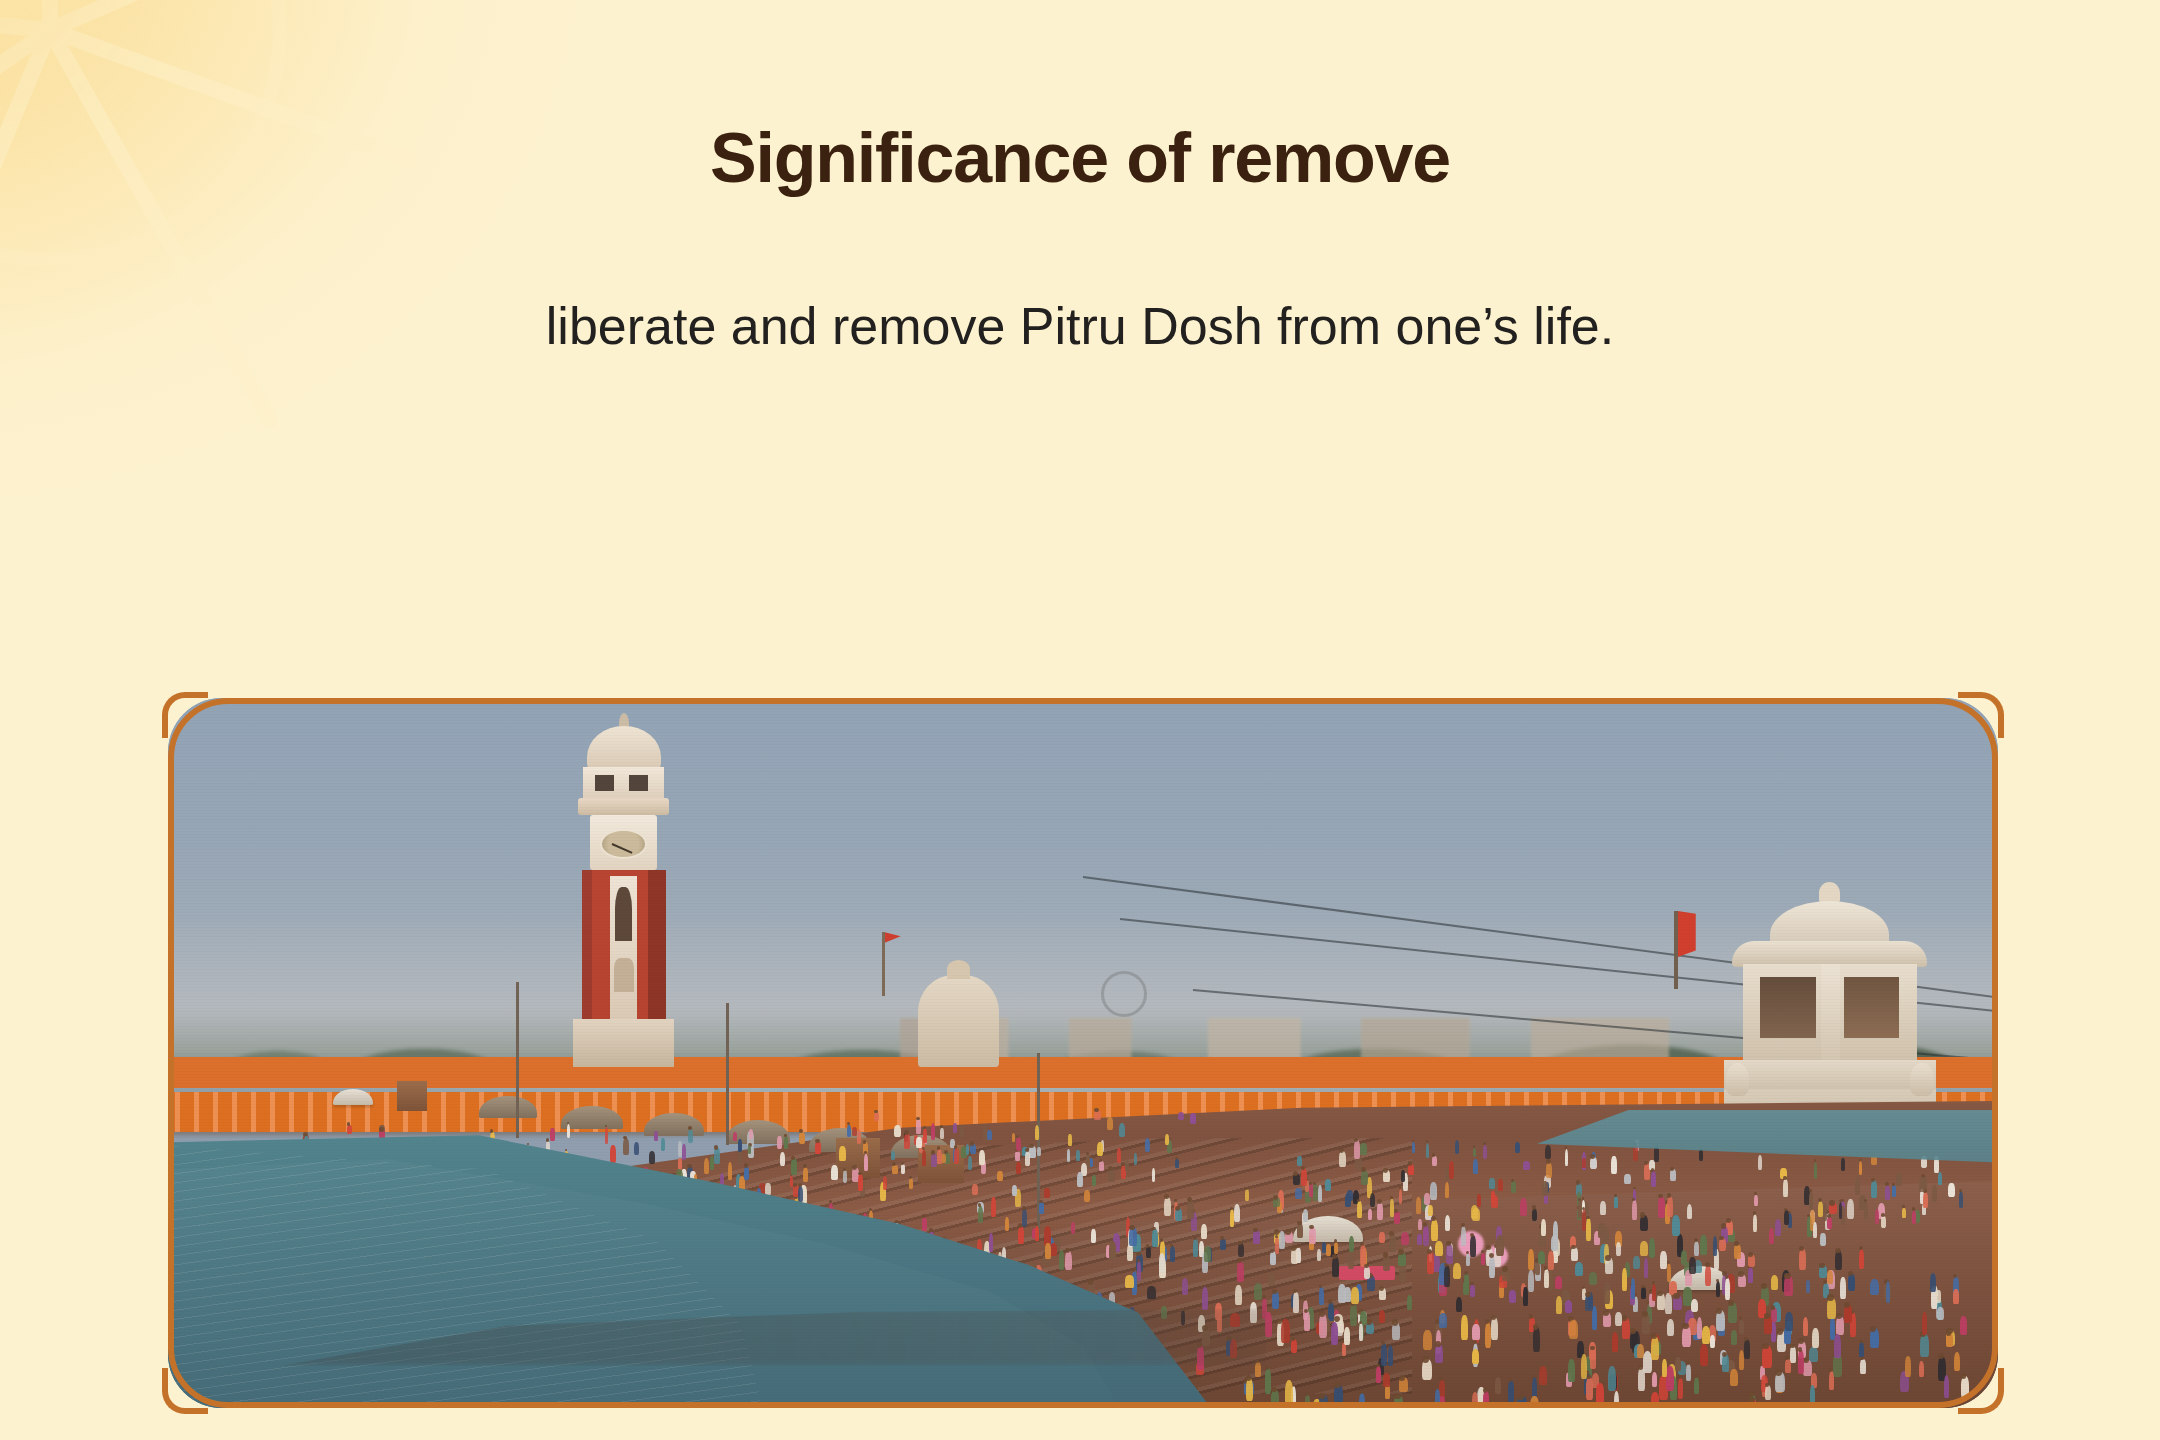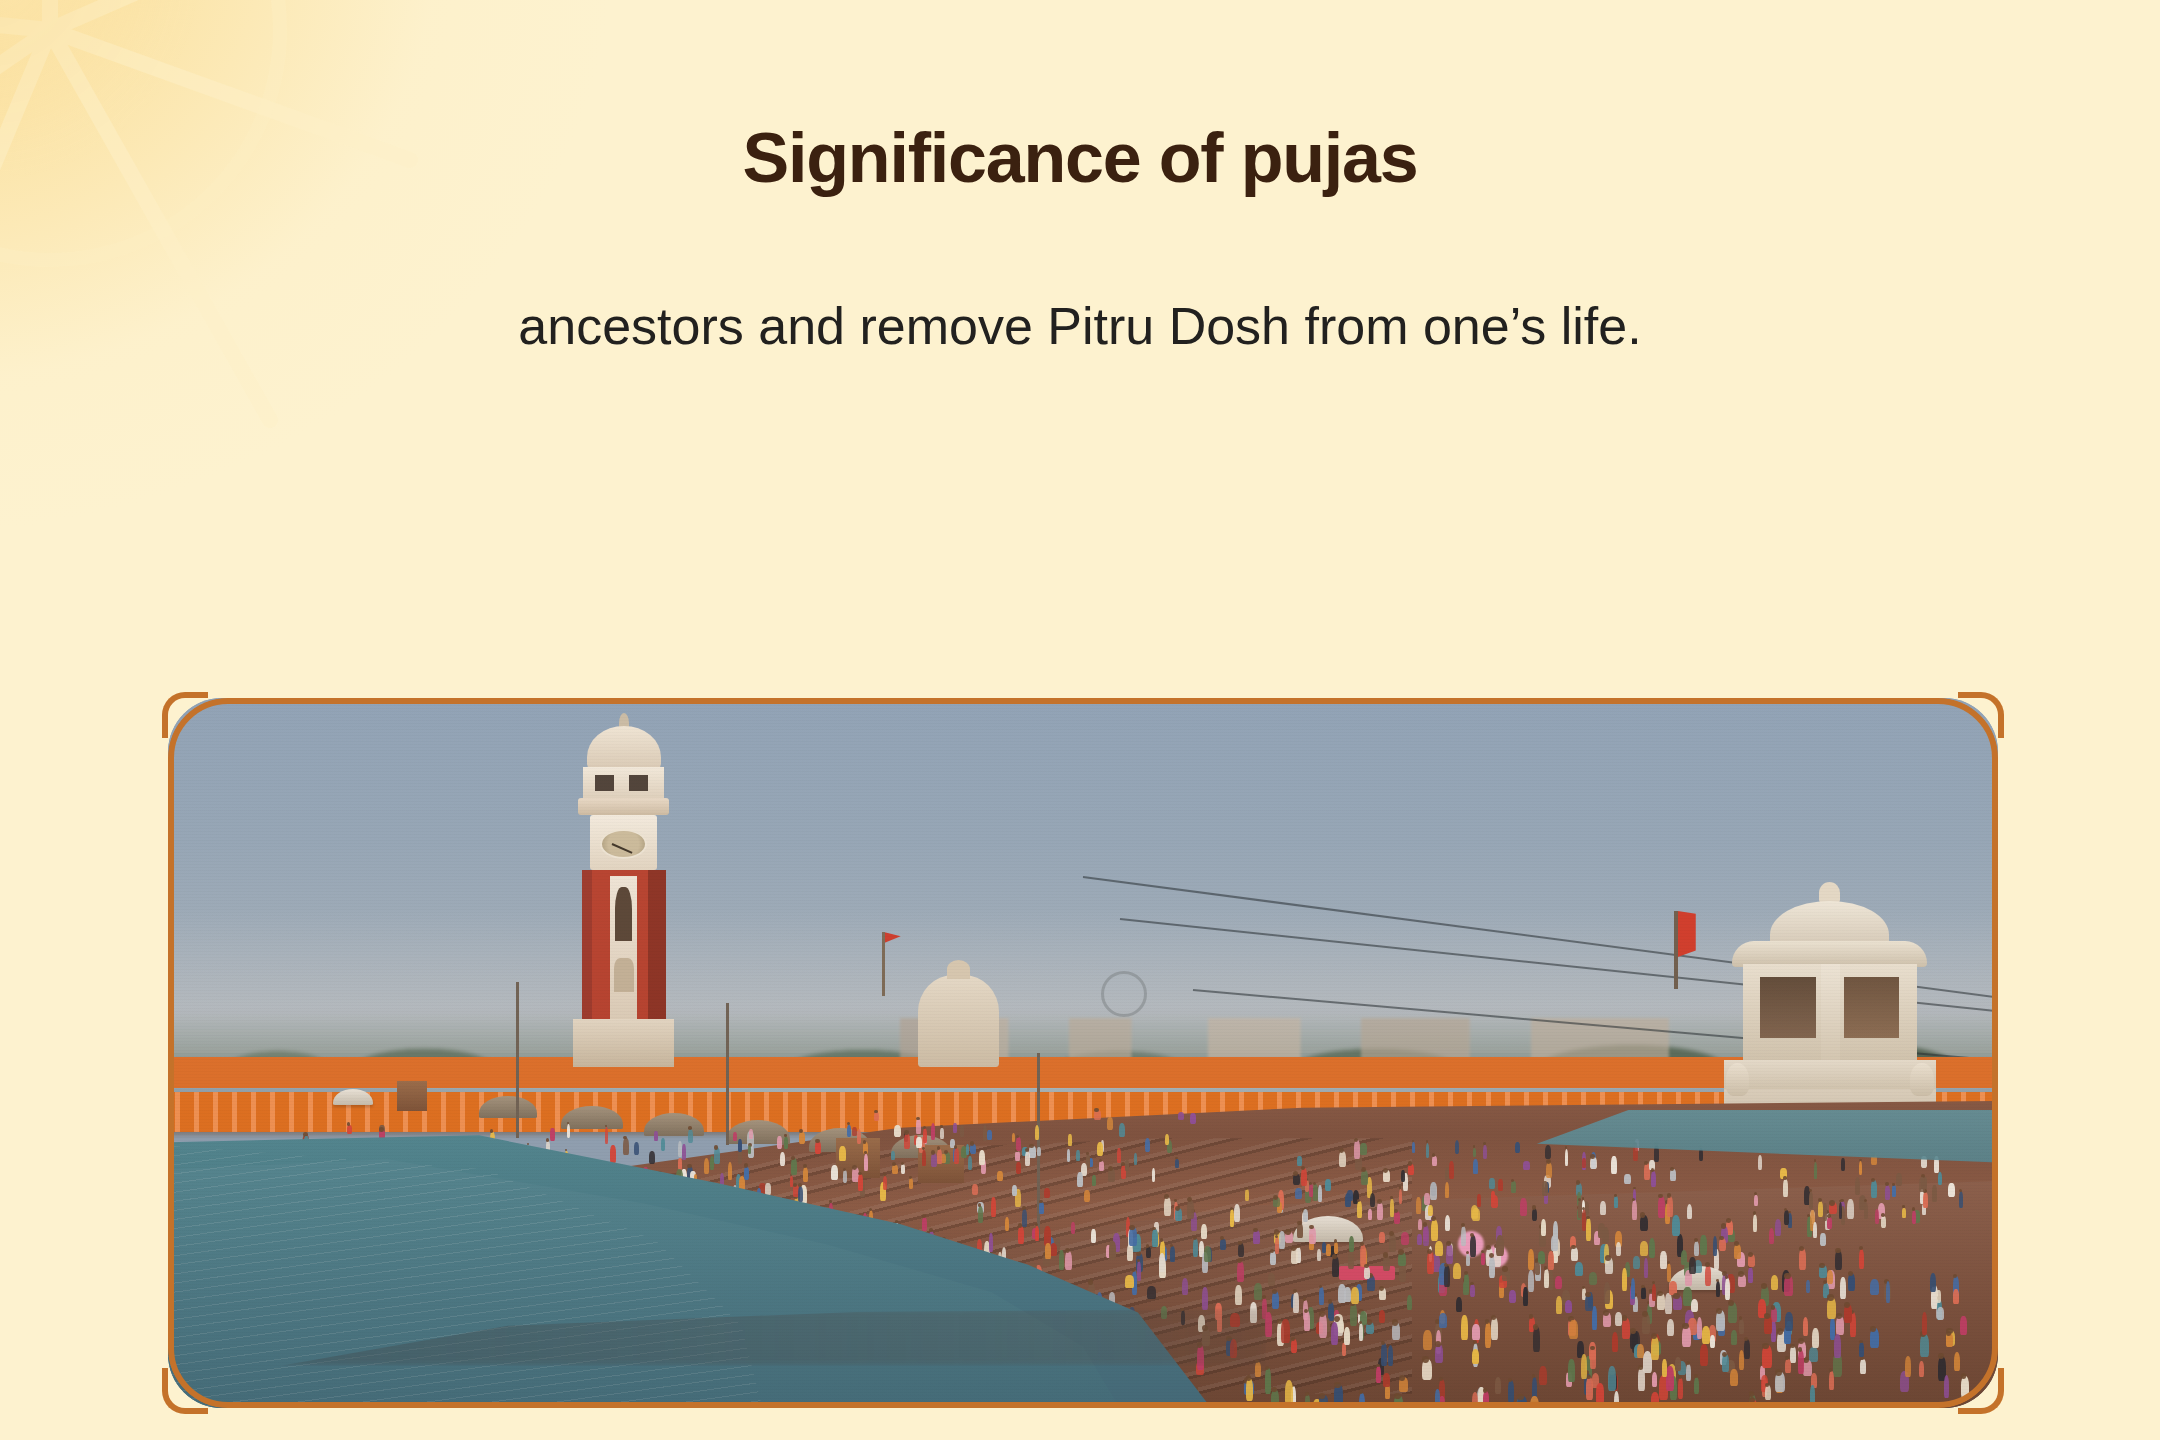--- a/index.html
+++ b/index.html
@@ -419,24 +419,24 @@
       <line x1="300" y1="290" x2="620" y2="150"></line>
       <line x1="300" y1="290" x2="660" y2="420"></line>
       <line x1="300" y1="290" x2="520" y2="680"></line>
       <line x1="300" y1="290" x2="120" y2="720"></line>
       <line x1="300" y1="290" x2="-90" y2="560"></line>
       <line x1="300" y1="290" x2="-110" y2="250"></line>
     </g>
   </svg>
 </div>
 
-<h1 id="heading">Significance of pujas</h1>
+<h1 id="heading">Significance of remove</h1>
 
 <div id="subtitle">
-  <div>ancestors and remove Pitru Dosh from one’s life.</div>
+  <div>liberate and remove Pitru Dosh from one’s life.</div>
 </div>
 
 <div id="photo-frame">
 
   <div id="photo">
 
     <div class="sky"></div>
     <div class="haze"></div>
     <div class="treeline"></div>
     <div class="far-buildings"></div>

